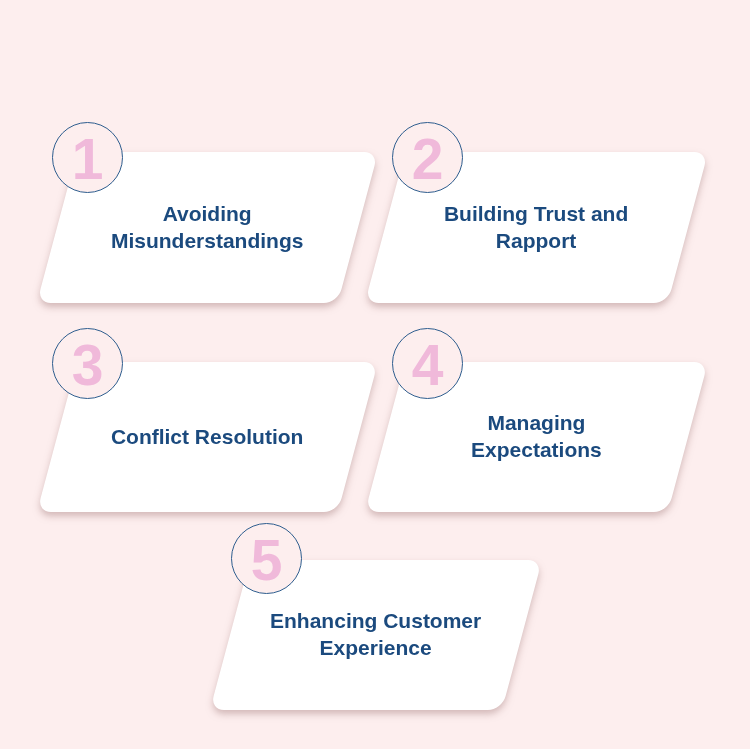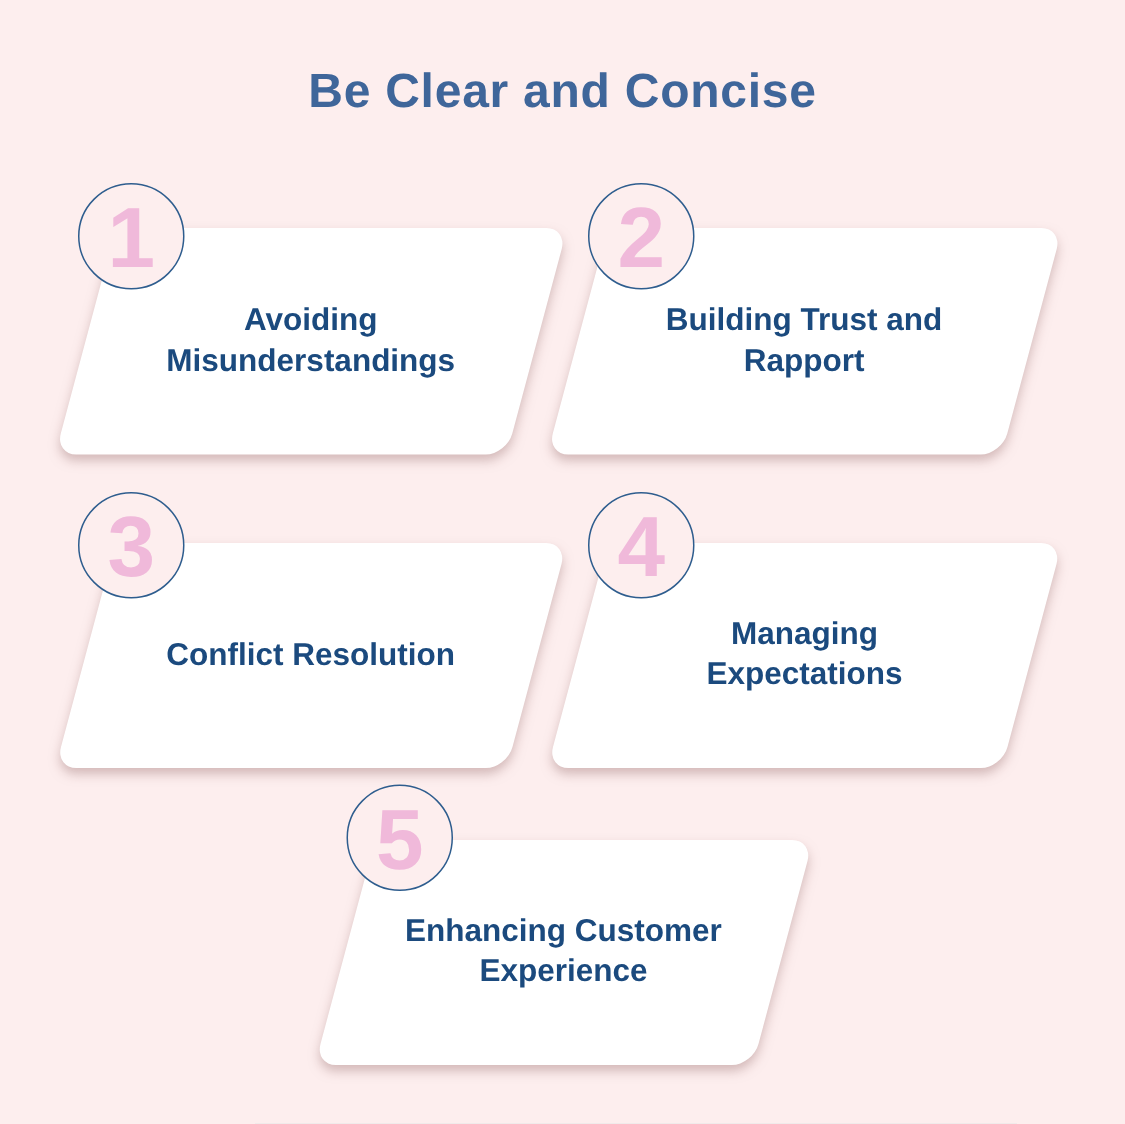--- a/index.html
+++ b/index.html
@@ -77,21 +77,20 @@
   .circle2 { left: 392px; top: 122px; }
   .circle3 { left: 52px;  top: 328px; }
   .circle4 { left: 392px; top: 328px; }
   .circle5 { left: 231px; top: 523px; }
 </style>
 </head>
 <body>
 
 <div id="canvas">
 
-  <h1 class="title">Be Clear and Concise</h1>
 
   <div class="circle circle1">
     <span>1</span>
   </div>
   <div class="card card1">
     <div class="label">Avoiding
 Misunderstandings</div>
   </div>
 
   <div class="circle circle2">

